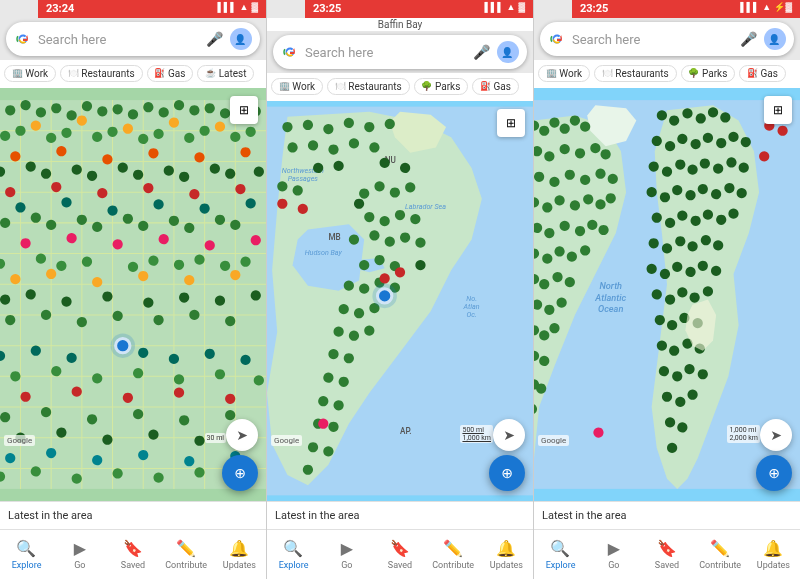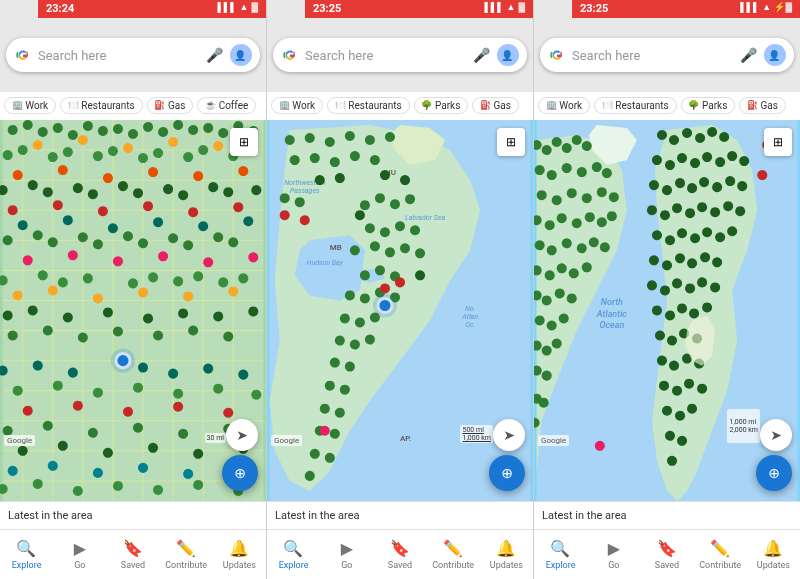--- a/index.html
+++ b/index.html
@@ -47,21 +47,21 @@
       gap: 3px;
       align-items: center;
       font-size: 9px;
     }
 
     
     .search-bar {
       display: flex;
       align-items: center;
       background: white;
-      margin: 20px 6px;
+      margin: 4px 6px;
       border-radius: 22px;
       padding: 6px 8px;
       box-shadow: 0 1px 4px rgba(0,0,0,0.3);
       height: 34px;
     }
     .google-g {
       width: 18px;
       height: 18px;
       margin-right: 6px;
       flex-shrink: 0;
@@ -276,21 +276,21 @@
       <div class="chip">
           <span class="chip-icon">🍽️</span>
           <span>Restaurants</span>
         </div>
       <div class="chip">
           <span class="chip-icon">⛽</span>
           <span>Gas</span>
         </div>
       <div class="chip">
           <span class="chip-icon">☕</span>
-          <span>Coffee</span>
+          <span>Latest</span>
         </div>
     </div>
     <div class="map-area">
       <div class="map-bg-1">
 
         <svg class="pins-layer" viewBox="0 0 260 380">
 
           <rect x="0" y="0" width="260" height="380" fill="#b8ddb8"></rect>
 
           <line x1="20" y1="0" x2="20" y2="380" stroke="#d4e8a0" stroke-width="1"></line>
@@ -560,20 +560,23 @@
   <div class="phone-screen">
     <div class="status-bar">
       <span>23:25</span>
       <div class="status-icons">
         <span>▌▌▌</span>
         <span>▲</span>
         <span>▓</span>
       </div>
     </div>
 
+    <div style="text-align:center;font-size:10px;color:#555;background:white;padding:1px 0;">
+      <span>Baffin Bay</span>
+    </div>
     <div class="search-bar">
       <svg class="google-g" viewBox="0 0 24 24">
         <path d="M12 11v2.5h3.5c-.3 1.8-1.8 3-3.5 3-2.2 0-4-1.8-4-4s1.8-4 4-4c1 0 1.9.4 2.6 1l1.8-1.8C15.1 6.5 13.6 6 12 6c-3.3 0-6 2.7-6 6s2.7 6 6 6c3.4 0 5.7-2.4 5.7-5.7 0-.4 0-.7-.1-1H12z" fill="#4285f4"></path>
         <path d="M6.3 9.1l-2-1.5C3.5 8.9 3 10.4 3 12s.5 3.1 1.3 4.4l2-1.6C5.5 13.9 5 13 5 12s.5-1.9 1.3-2.9z" fill="#34a853"></path>
         <path d="M12 18c1.6 0 3-.5 4.1-1.4l-2-1.5c-.6.4-1.3.6-2.1.6-1.7 0-3.2-1.2-3.5-3H6.3c.6 2.8 3.1 5.3 5.7 5.3z" fill="#fbbc05"></path>
         <path d="M17.7 7.6l-1.8 1.3c.7.8 1.1 1.9 1.1 3.1h-5v2.5H18c.4-.9.6-1.9.6-2.9 0-2.1-.7-3.8-1.9-5.3l1.8 1.3z" fill="#ea4335"></path>
       </svg>
       <span class="search-text">Search here</span>
       <span class="mic-icon">🎤</span>
       <div class="avatar">👤</div>
@@ -921,21 +924,21 @@
               <path d="M248,30 a5,5 0 1,1 0,-0.1 L248,38z"></path>
             <path d="M230,55 a5,5 0 1,1 0,-0.1 L230,63z"></path>
           </g>
           <g fill="#e91e63">
             <path d="M68,325 a5,5 0 1,1 0,-0.1 L68,333z"></path>
           </g>
 
           <path d="M155,200 L170,195 L178,210 L175,235 L165,245 L155,240 L148,225 L150,210 Z" fill="#f5f5dc" opacity="0.6"></path>
         </svg>
 
-        <div style="position:absolute;bottom:58px;right:40px;font-size:7px;color:#333;background:rgba(255,255,255,0.7);padding:9px 2px;border-radius:2px;">1,000 mi<br>2,000 km</div>
+        <div style="position:absolute;bottom:58px;right:40px;font-size:7px;color:#333;background:rgba(255,255,255,0.7);padding:1px 2px;border-radius:2px;">1,000 mi<br>2,000 km</div>
 
         <div class="layers-btn">⊞</div>
 
         <div class="google-logo">Google</div>
 
         <div class="nav-btn">➤</div>
 
         <div class="fab-btn">⊕</div>
       </div>
     </div>

